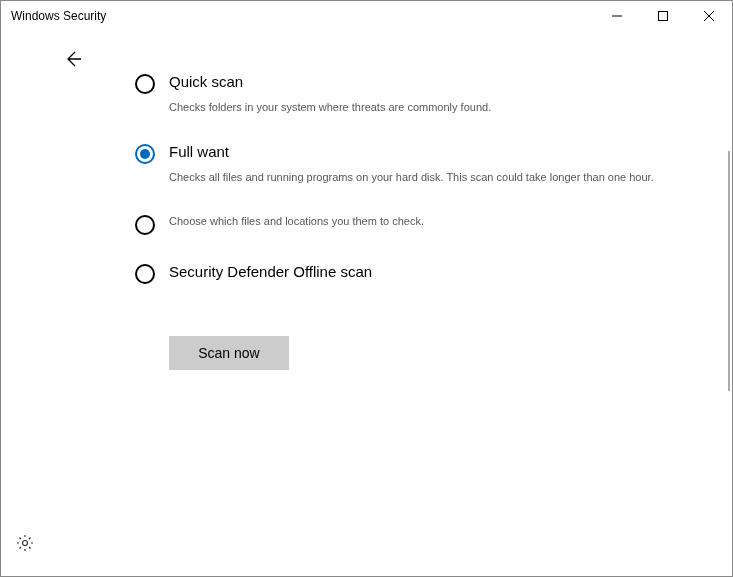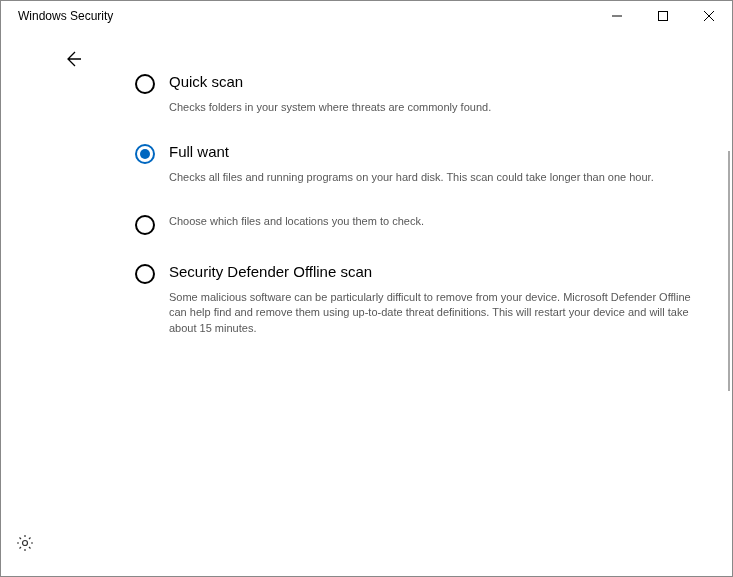--- a/index.html
+++ b/index.html
@@ -8,21 +8,21 @@
       background: #fff;
       width: 733px;
       height: 577px;
       overflow: hidden;
       border: 1px solid #888;
     }
     .titlebar {
       display: flex;
       align-items: center;
       height: 30px;
-      padding-left: 17px;
+      padding-left: 10px;
       font-size: 12px;
       color: #000;
       gap: 8px;
     }
     .titlebar-spacer { flex: 1; }
     .win-controls { display: flex; }
     .win-btn {
       width: 46px;
       height: 30px;
       display: flex;
@@ -258,18 +258,18 @@
       <div class="radio"></div>
       <div class="option-body">
         <div class="option-desc">Choose which files and locations you them to check.</div>
       </div>
     </div>
 
     <div class="option">
       <div class="radio"></div>
       <div class="option-body">
         <div class="option-title">Security Defender Offline scan</div>
-        <div class="option-desc">Some malicious software can be particularly difficult to remove from your device. Microsoft Defender Offline can help find and remove them using up-to-date threat definitions. This will restart your device and will take about 15 minutes.</div>
-      </div>
-    </div>
-
+      </div>
+    </div>
+
+    <button class="scan-btn">Scan now</button>
   </div>
 </div>
 
 </body></html>

